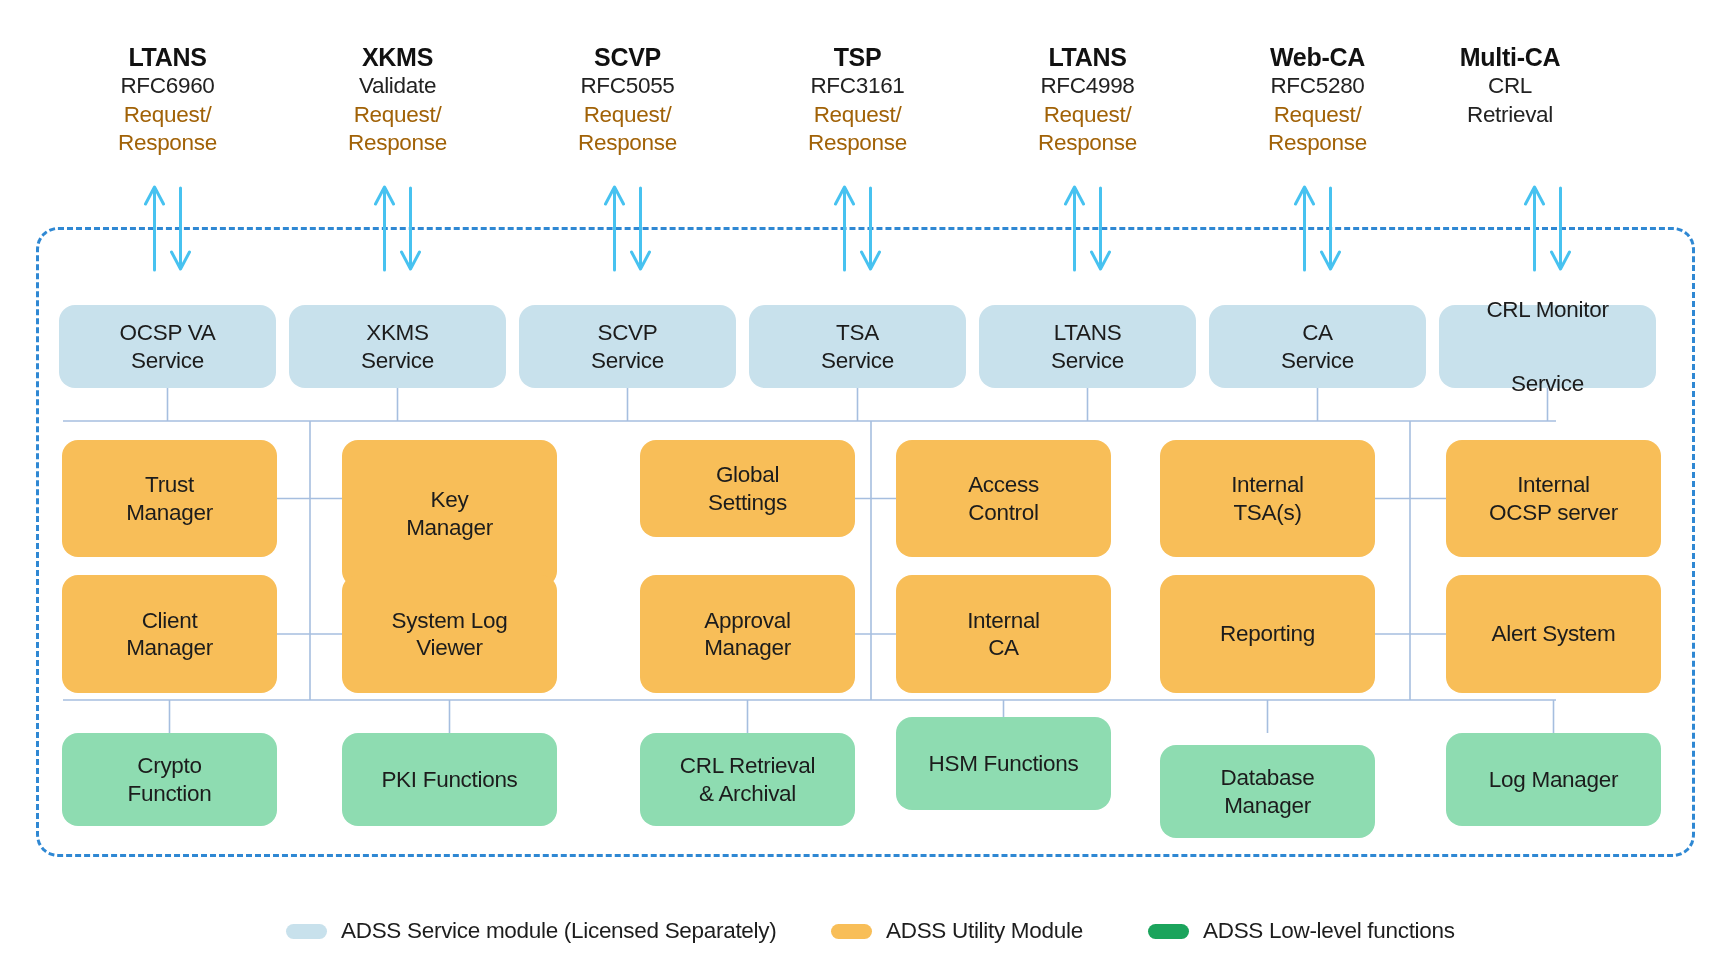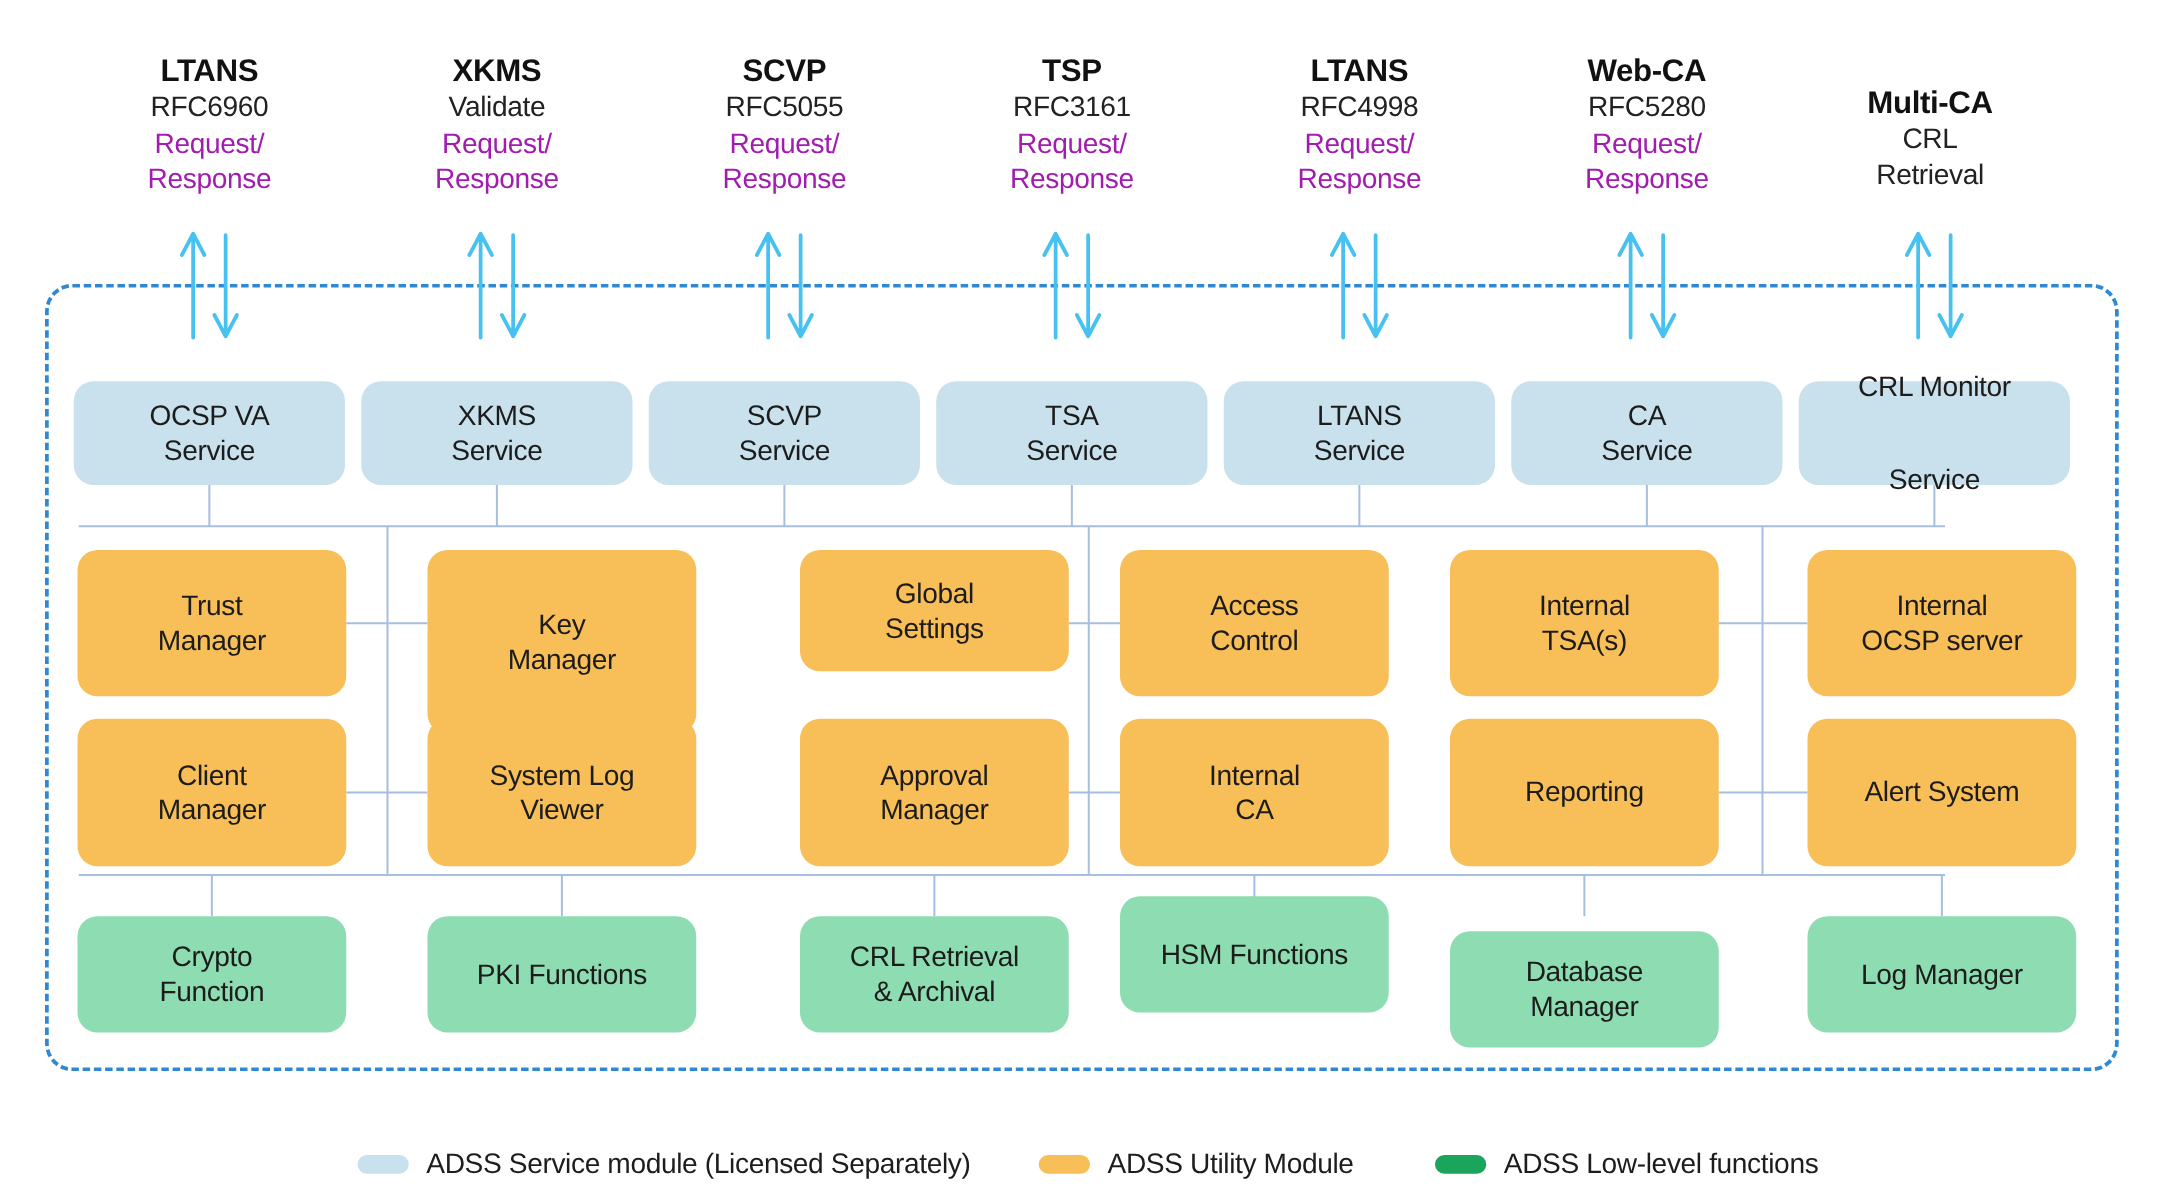--- a/index.html
+++ b/index.html
@@ -11,21 +11,21 @@
   svg.wires{position:absolute;left:0;top:0;}
   .boundary{
     position:absolute;left:36px;top:227px;width:1659px;height:630px;
     border:3px dashed #2f88d3;border-radius:22px;background:transparent;
   }
   .proto{
     position:absolute;width:230px;text-align:center;letter-spacing:-0.3px;
   }
   .proto .p-title{font-size:25px;font-weight:700;line-height:30px;color:#111;}
   .proto .p-line{font-size:22.5px;line-height:28.5px;color:#222;}
-  .proto .p-line.blue{color:#a21caf;}
+  .proto .p-line.blue{color:#a16207;}
   .nbox{
     position:absolute;display:flex;flex-direction:column;align-items:center;justify-content:center;
     border-radius:16px;text-align:center;letter-spacing:-0.3px;
   }
   .nbox .bl{font-size:22.5px;line-height:27.5px;color:#1c1c1c;}
   .legend{position:absolute;left:0;top:908px;width:1731px;height:46px;}
   .legend-item{position:absolute;display:flex;align-items:center;}
   .legend-swatch{width:41px;height:15px;border-radius:8px;margin-right:14px;flex:none;}
   .legend-label{font-size:22.5px;color:#1d1d1d;letter-spacing:-0.3px;white-space:nowrap;}
 </style>
@@ -122,21 +122,21 @@
         <div class="p-line">RFC4998</div>
         <div class="p-line blue">Request/</div>
         <div class="p-line blue">Response</div>
       </div>
       <div class="proto" style="left: 1202.5px; top: 42px;">
         <div class="p-title">Web-CA</div>
         <div class="p-line">RFC5280</div>
         <div class="p-line blue">Request/</div>
         <div class="p-line blue">Response</div>
       </div>
-      <div class="proto" style="left: 1429px; top: 42px; margin-top: 25px;">
+      <div class="proto" style="left: 1395px; top: 42px;">
         <div class="p-title">Multi-CA</div>
         <div class="p-line">CRL</div>
         <div class="p-line">Retrieval</div>
       </div>
     </div>
   <div id="service-row">
       <div class="nbox" style="left: 59px; top: 305px; width: 217px; height: 83px; background: rgb(200, 225, 236);">
         <div class="bl">OCSP VA</div>
         <div class="bl">Service</div>
       </div>

